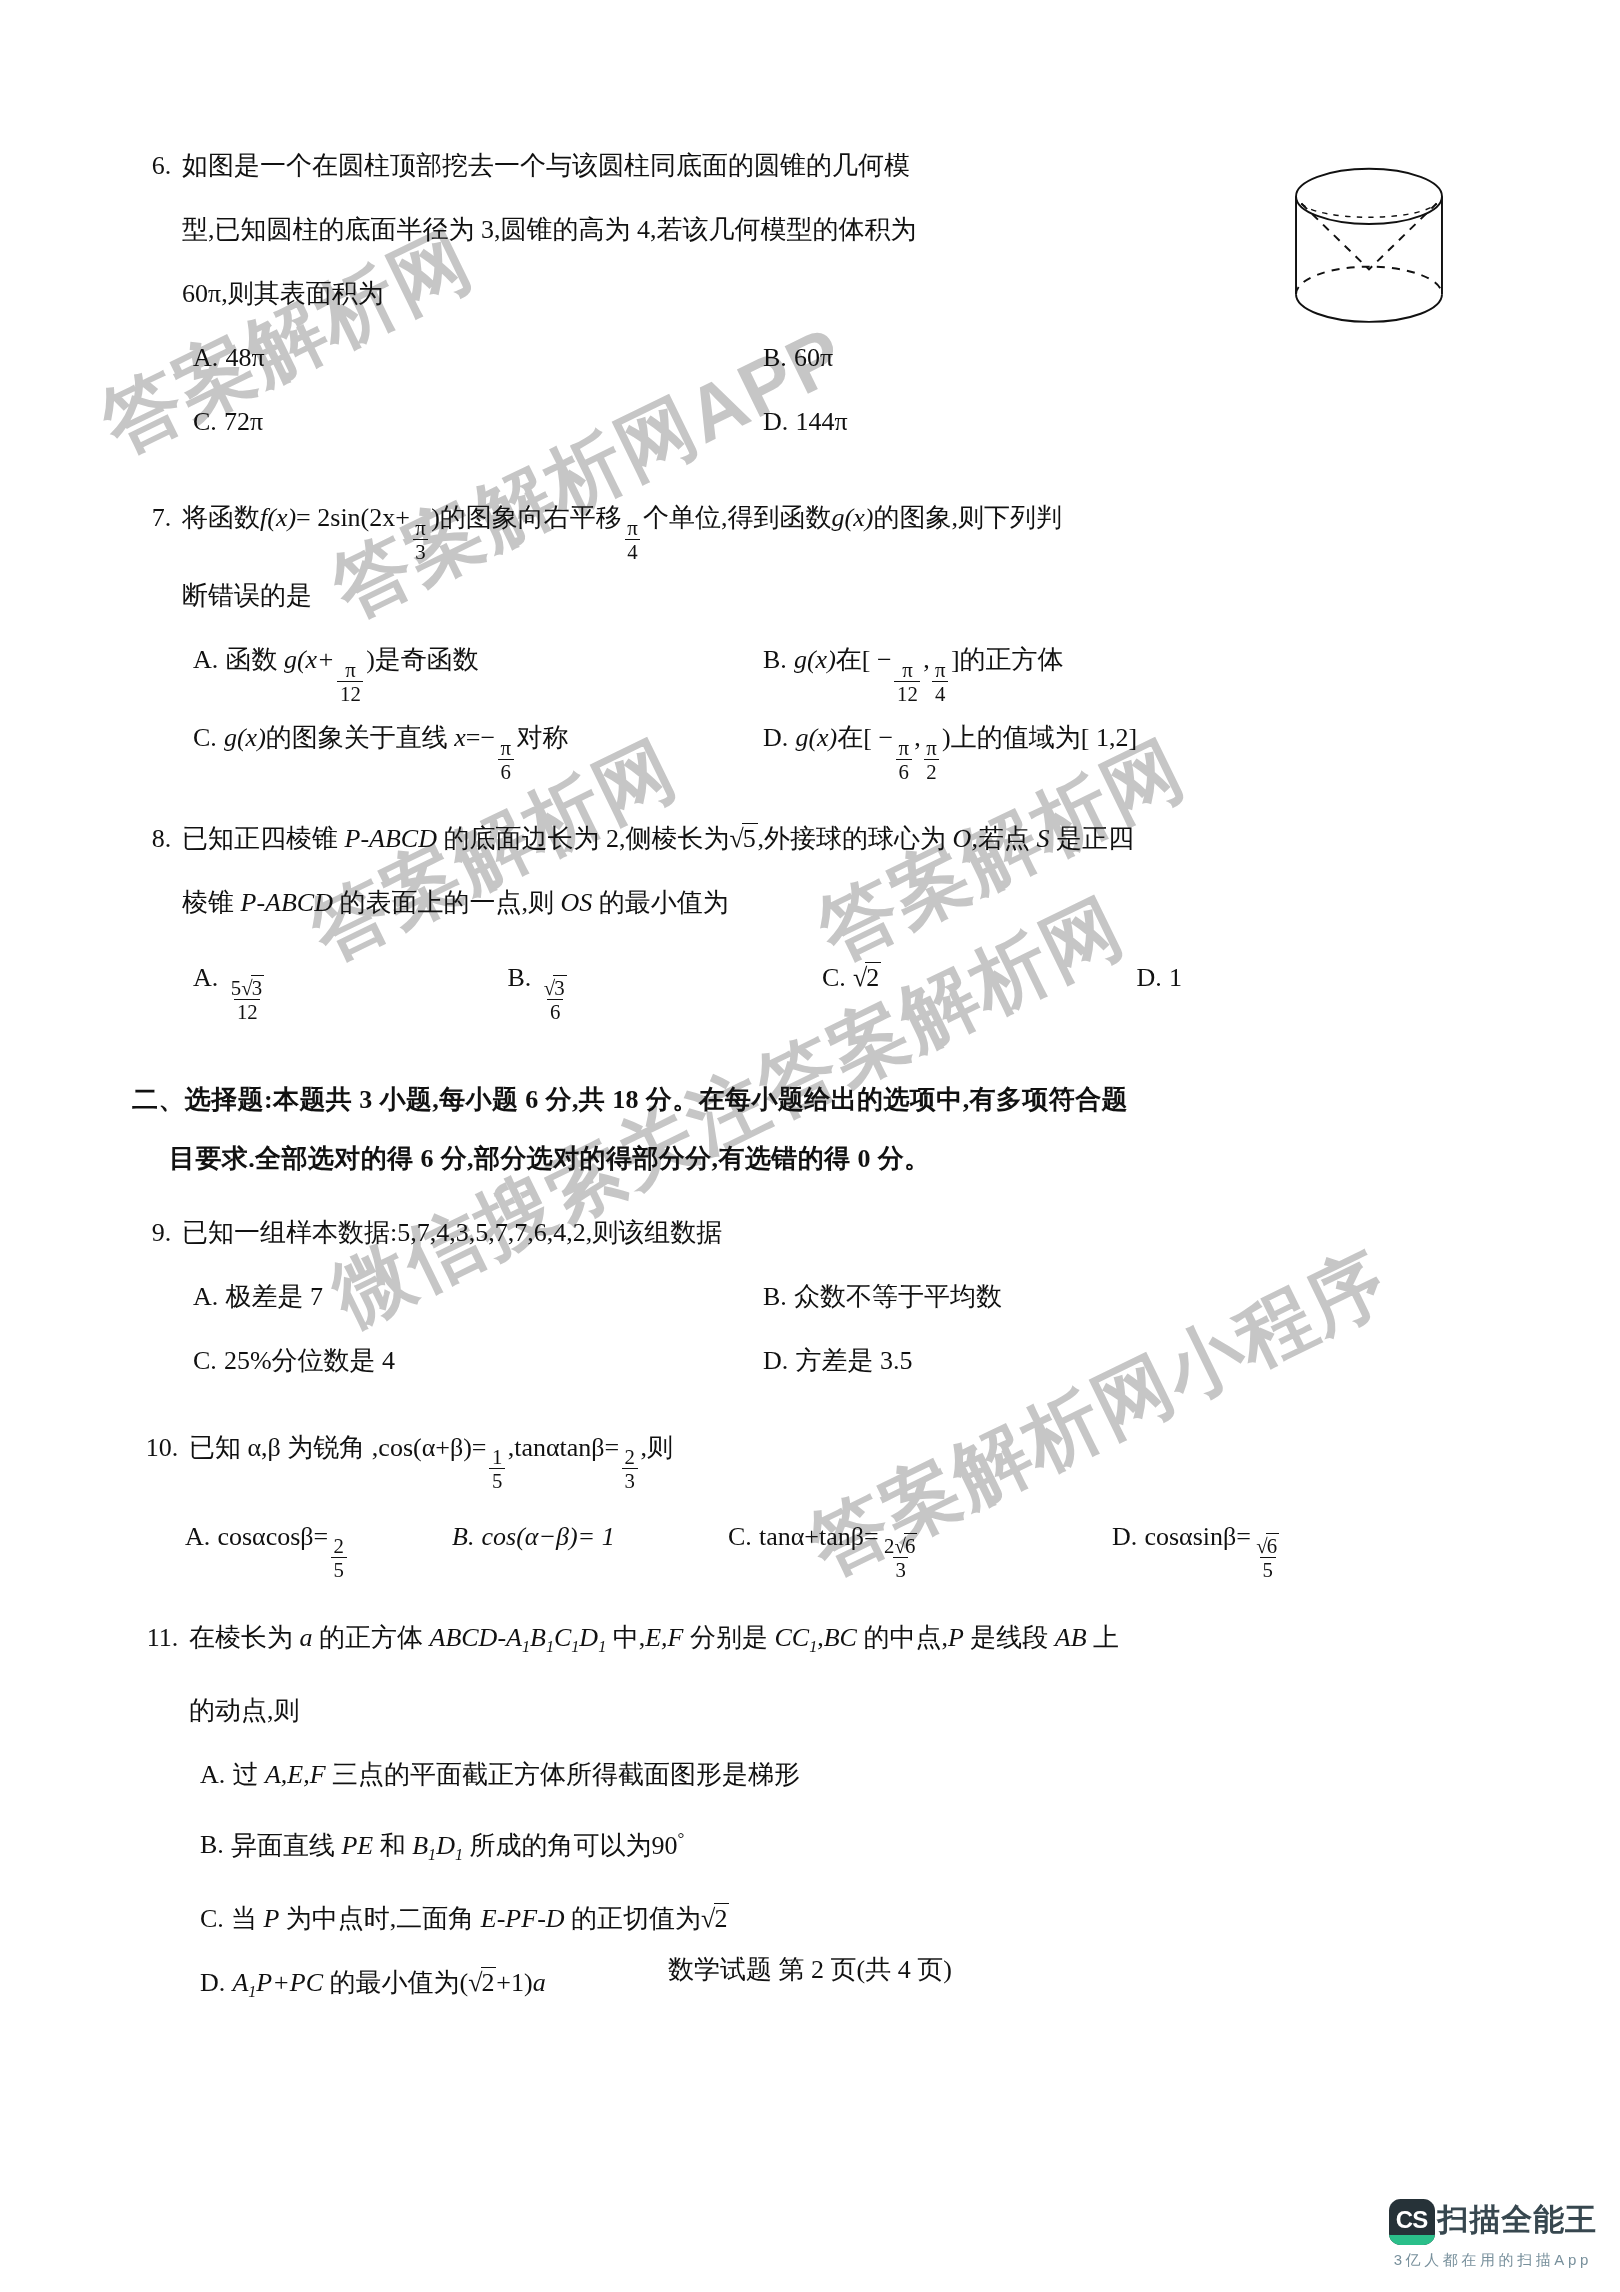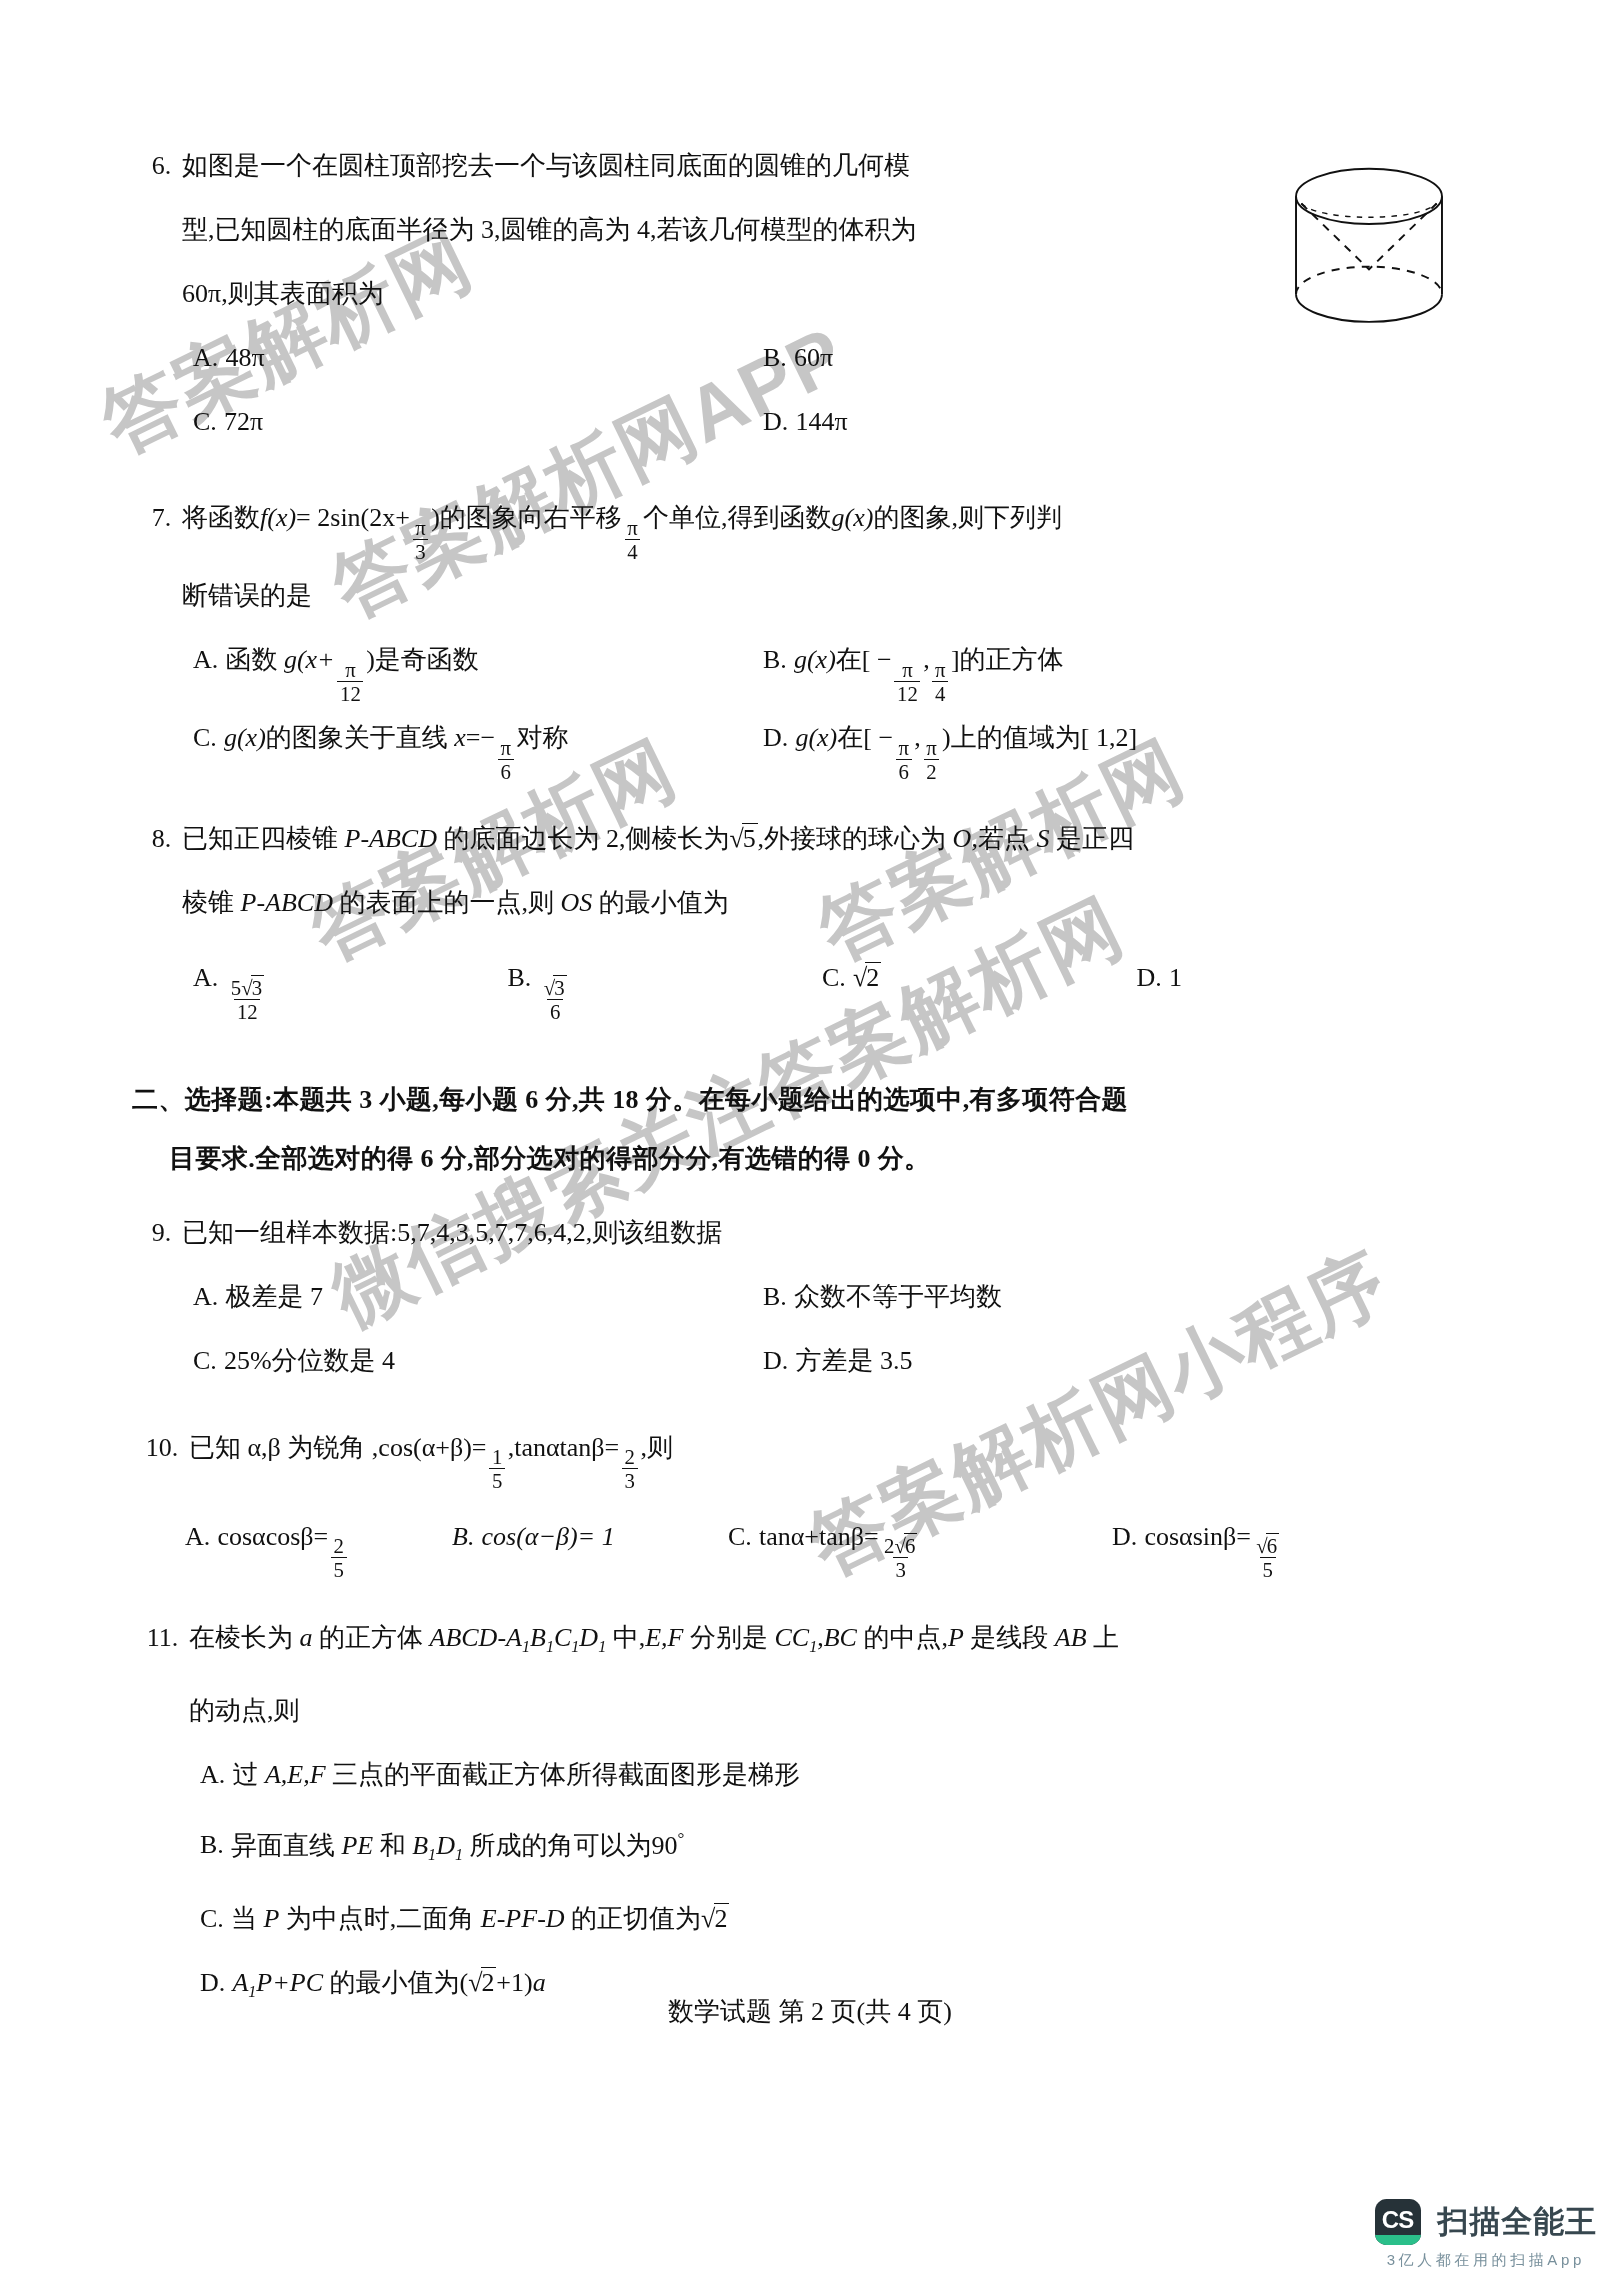--- a/index.html
+++ b/index.html
@@ -124,39 +124,38 @@
     line-height: 59px;
     letter-spacing: 0.4px;
   }
   .section-head .l2 { padding-left: 37px; }
 
   
   .footer {
     position: absolute;
     left: 0;
     right: 0;
-    top: 1994px;
+    top: 1952px;
     text-align: center;
     font-size: 26px;
     font-family: "Liberation Serif", serif;
   }
 
   
   .cslogo {
     position: absolute;
     right: 23px;
     top: 2199px;
     display: flex;
     flex-direction: column;
     align-items: center;
   }
   .cslogo .row1 {
     display: flex;
-    align-items: center;
-    gap: 17px;
+    gap: 3px;
   }
   .cs-badge {
     width: 46px; height: 46px;
     border-radius: 11.6px;
     background: #263238;
     position: relative;
     overflow: hidden;
     display: flex; align-items: center; justify-content: center;
   }
   .cs-badge .cstext {

